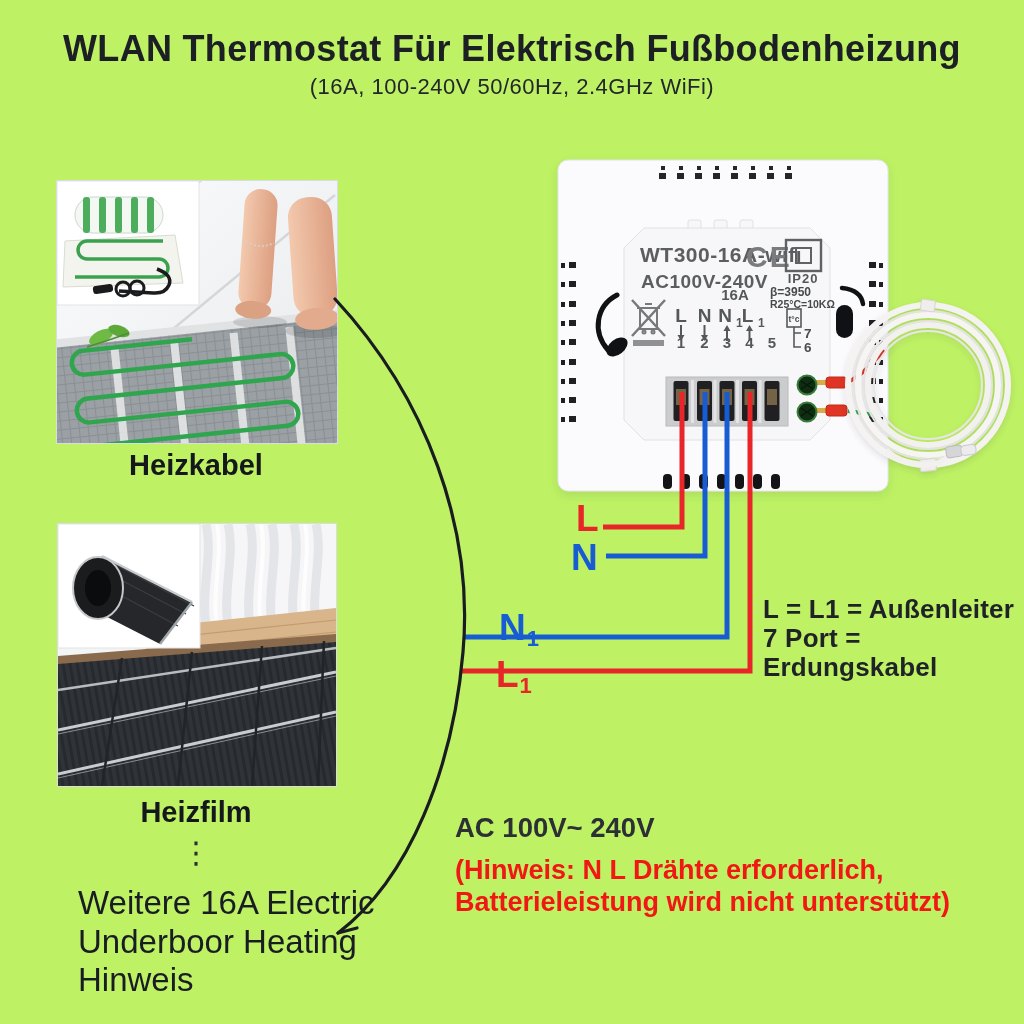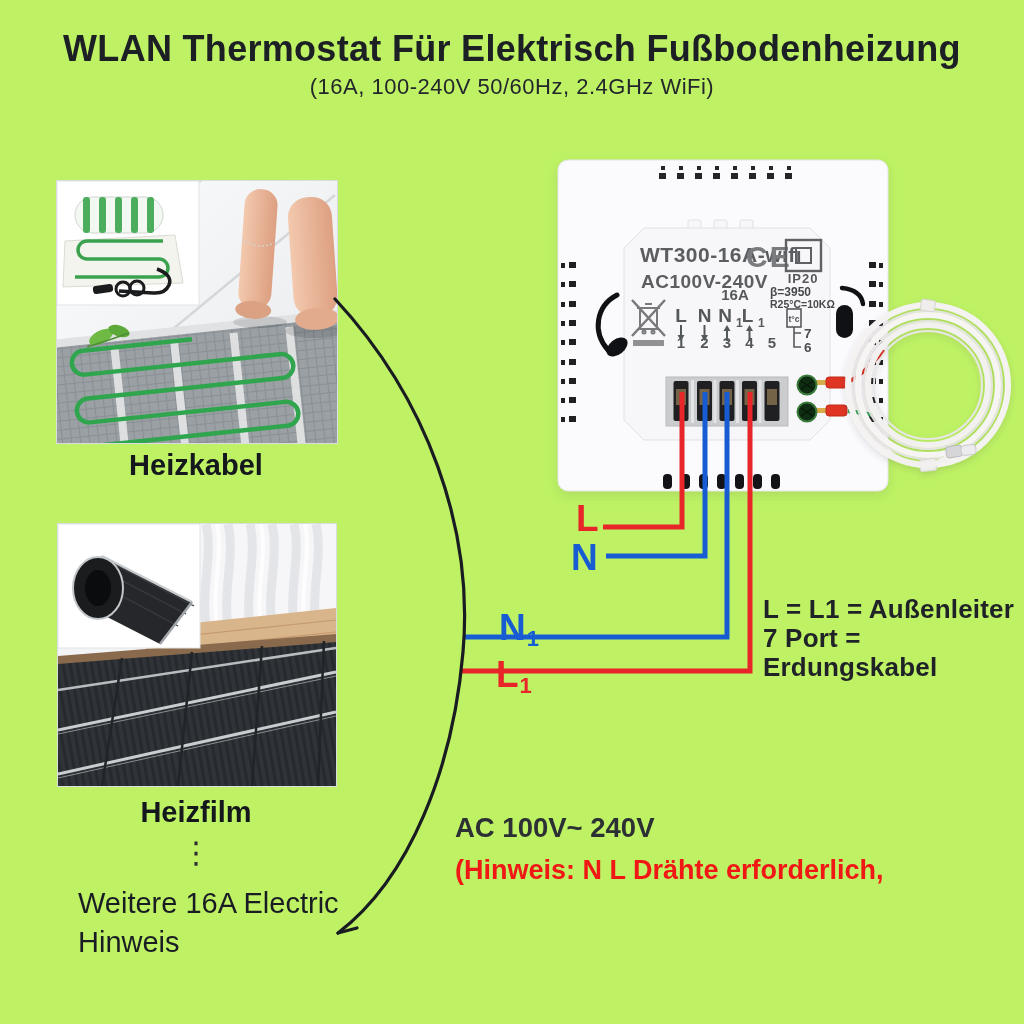--- a/index.html
+++ b/index.html
@@ -7,21 +7,21 @@
          font-family:"Liberation Sans",sans-serif;color:#1c2025;}
   .abs{position:absolute;}
   .title{position:absolute;left:0;top:28px;width:1024px;text-align:center;
          font-size:36px;font-weight:700;letter-spacing:.3px;color:#1c2025;}
   .subtitle{position:absolute;left:0;top:74px;width:1024px;text-align:center;
          font-size:22px;font-weight:400;letter-spacing:.5px;color:#23262b;}
   .photo{position:absolute;overflow:hidden;border:1px solid #d9dce0;background:#f6f7f8;}
   .plabel{position:absolute;text-align:center;font-size:29px;font-weight:600;color:#14171c;}
   .dots{position:absolute;left:56px;top:836px;width:280px;text-align:center;
         font-size:30px;line-height:1.1;color:#2b2e33;}
-  .weitere{position:absolute;left:78px;top:884px;font-size:29px;line-height:38.5px;
+  .weitere{position:absolute;left:78px;top:884px;font-size:33px;line-height:38.5px;
         font-weight:500;color:#191d23;}
   .wire-label{position:absolute;font-size:37px;font-weight:700;line-height:1;}
   .wire-label .wsub{font-size:22px;font-weight:700;vertical-align:-6px;margin-left:1px;}
   .red{color:#e8262a;}
   .blue{color:#175cd3;}
   .legend{position:absolute;left:763px;top:595px;font-size:26px;line-height:29px;
         font-weight:600;color:#1f2226;letter-spacing:.2px;}
   .footer-ac{position:absolute;left:455px;top:812px;font-size:27.5px;font-weight:600;color:#2c2f34;}
   .footer-note{position:absolute;left:446px;top:855px;font-size:27px;line-height:31.5px;
         font-weight:600;color:#f01715;margin-left:9px;}
@@ -184,20 +184,21 @@
         <ellipse cx="40" cy="64" rx="25" ry="31" fill="#1a1c1e" stroke="#c3c7ca" stroke-width="2"></ellipse>
         <ellipse cx="40" cy="64" rx="13" ry="18" fill="#0b0c0d"></ellipse>
       </g>
     </svg>
   </div>
   <div class="plabel" style="left:57px;top:796px;width:278px">Heizfilm</div>
 
   <div class="dots">⋮</div>
   <div class="weitere">
     <div>Weitere 16A Electric</div>
+    <div>Underboor Heating</div>
     <div>Hinweis</div>
   </div>
 
   <svg class="abs" style="left:0;top:0" width="1024" height="1024" viewBox="0 0 1024 1024">
     <defs>
       <filter id="ds" x="-20%" y="-20%" width="140%" height="140%">
         <feDropShadow dx="0" dy="4" stdDeviation="5" flood-color="#3a4050" flood-opacity="0.12"></feDropShadow>
       </filter>
       <filter id="ds2" x="-20%" y="-20%" width="140%" height="140%">
         <feDropShadow dx="0" dy="3" stdDeviation="3" flood-color="#3a4050" flood-opacity="0.16"></feDropShadow>
@@ -412,15 +413,16 @@
   <div class="wire-label red" style="left:496px;top:656px"><span>L</span><span class="wsub">1</span></div>
 
   <div class="legend">
     <div>L = L1 = Außenleiter</div>
     <div>7 Port = Erdungskabel</div>
   </div>
 
   <div class="footer-ac">AC 100V~ 240V</div>
   <div class="footer-note">
     <div>(Hinweis: N L Drähte erforderlich,</div>
+    <div>Batterieleistung wird nicht unterstützt)</div>
   </div>
 
 </div>
 
 </body></html>

